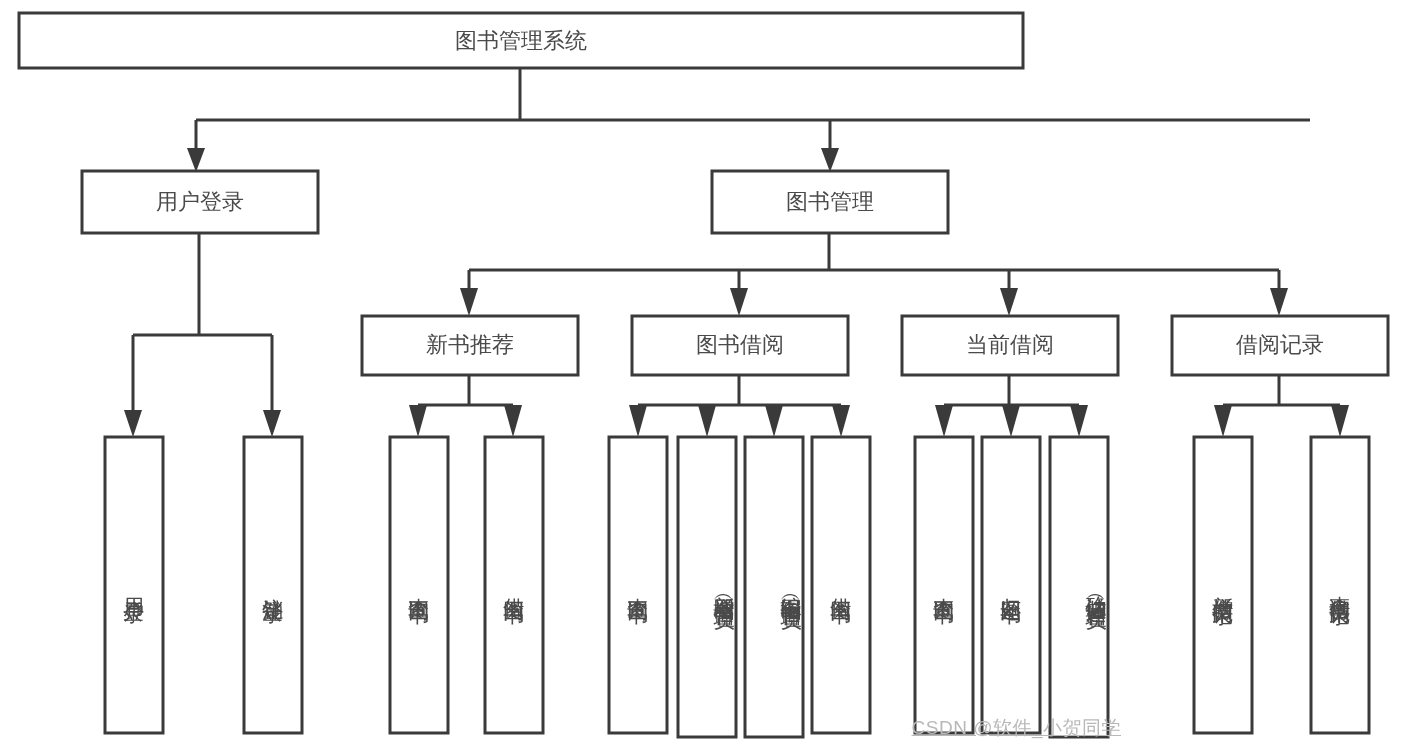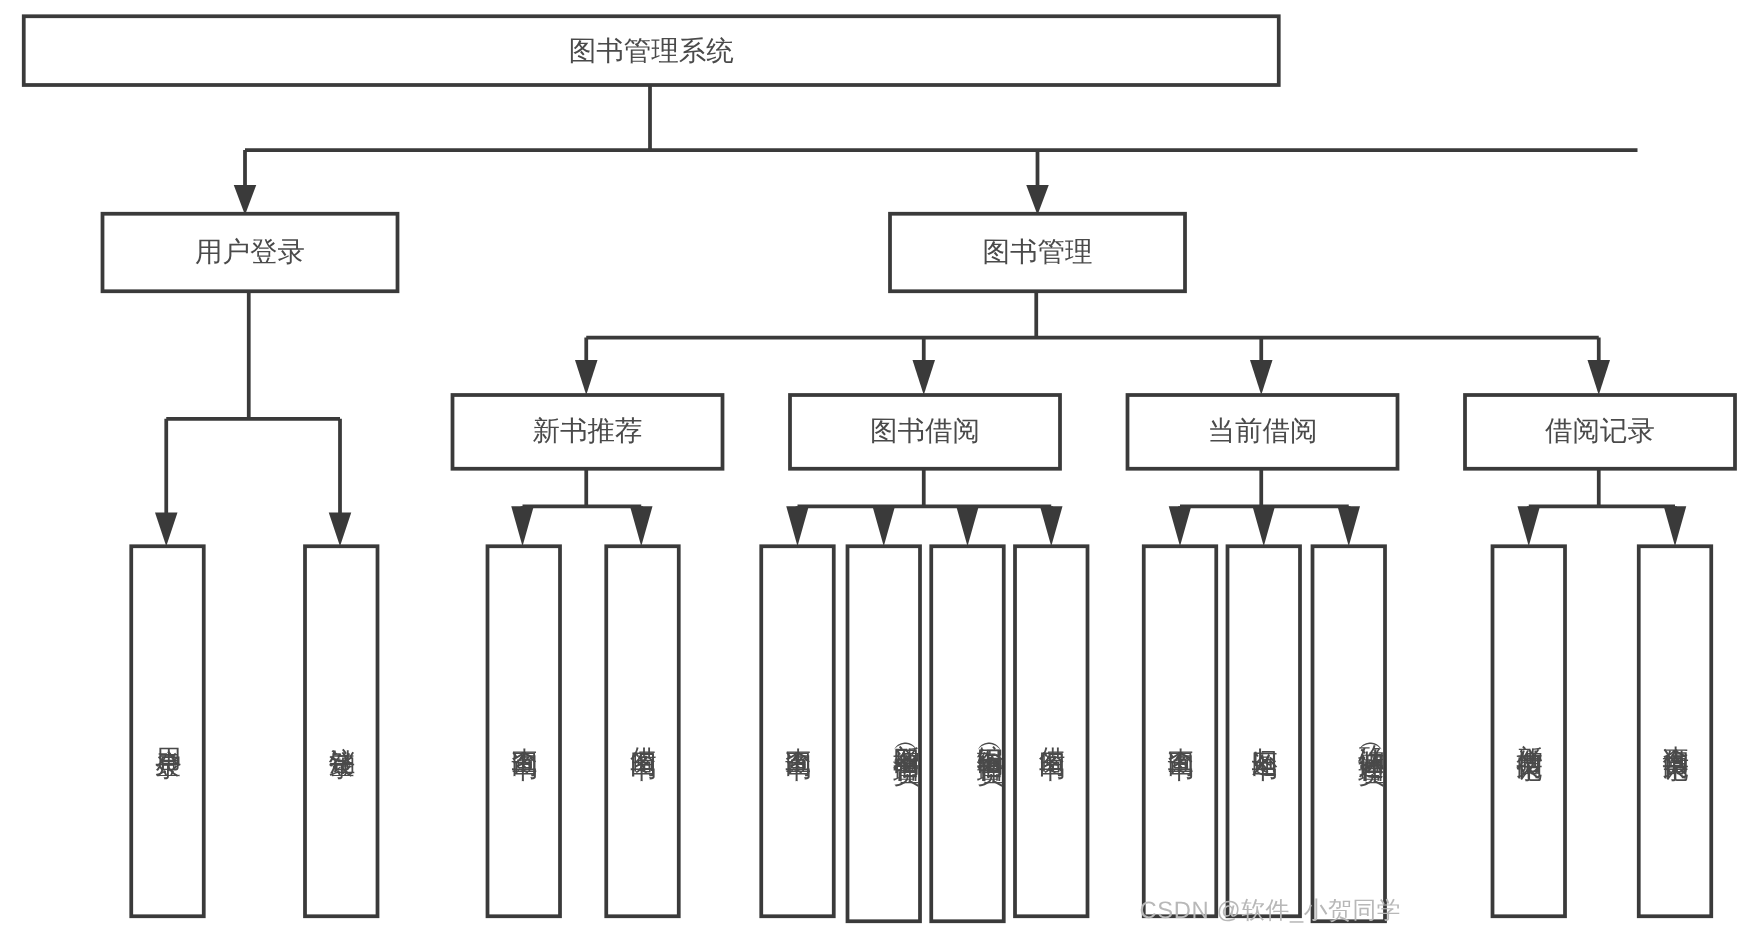--- a/index.html
+++ b/index.html
@@ -69,20 +69,21 @@
   }
   .watermark {
     position: absolute;
     right: 8px;
     bottom: 6px;
     font-family: "Liberation Sans", "DejaVu Sans", sans-serif;
     font-size: 19px;
     color: #b8b8b8;
     white-space: nowrap;
     letter-spacing: 0.5px;
+    text-decoration: underline;
   }
 </style>
 </head>
 <body>
 
 <div id="diagram-root">
 
   <svg class="diagram-canvas" viewBox="0 0 1405 747">
 
     <g>

